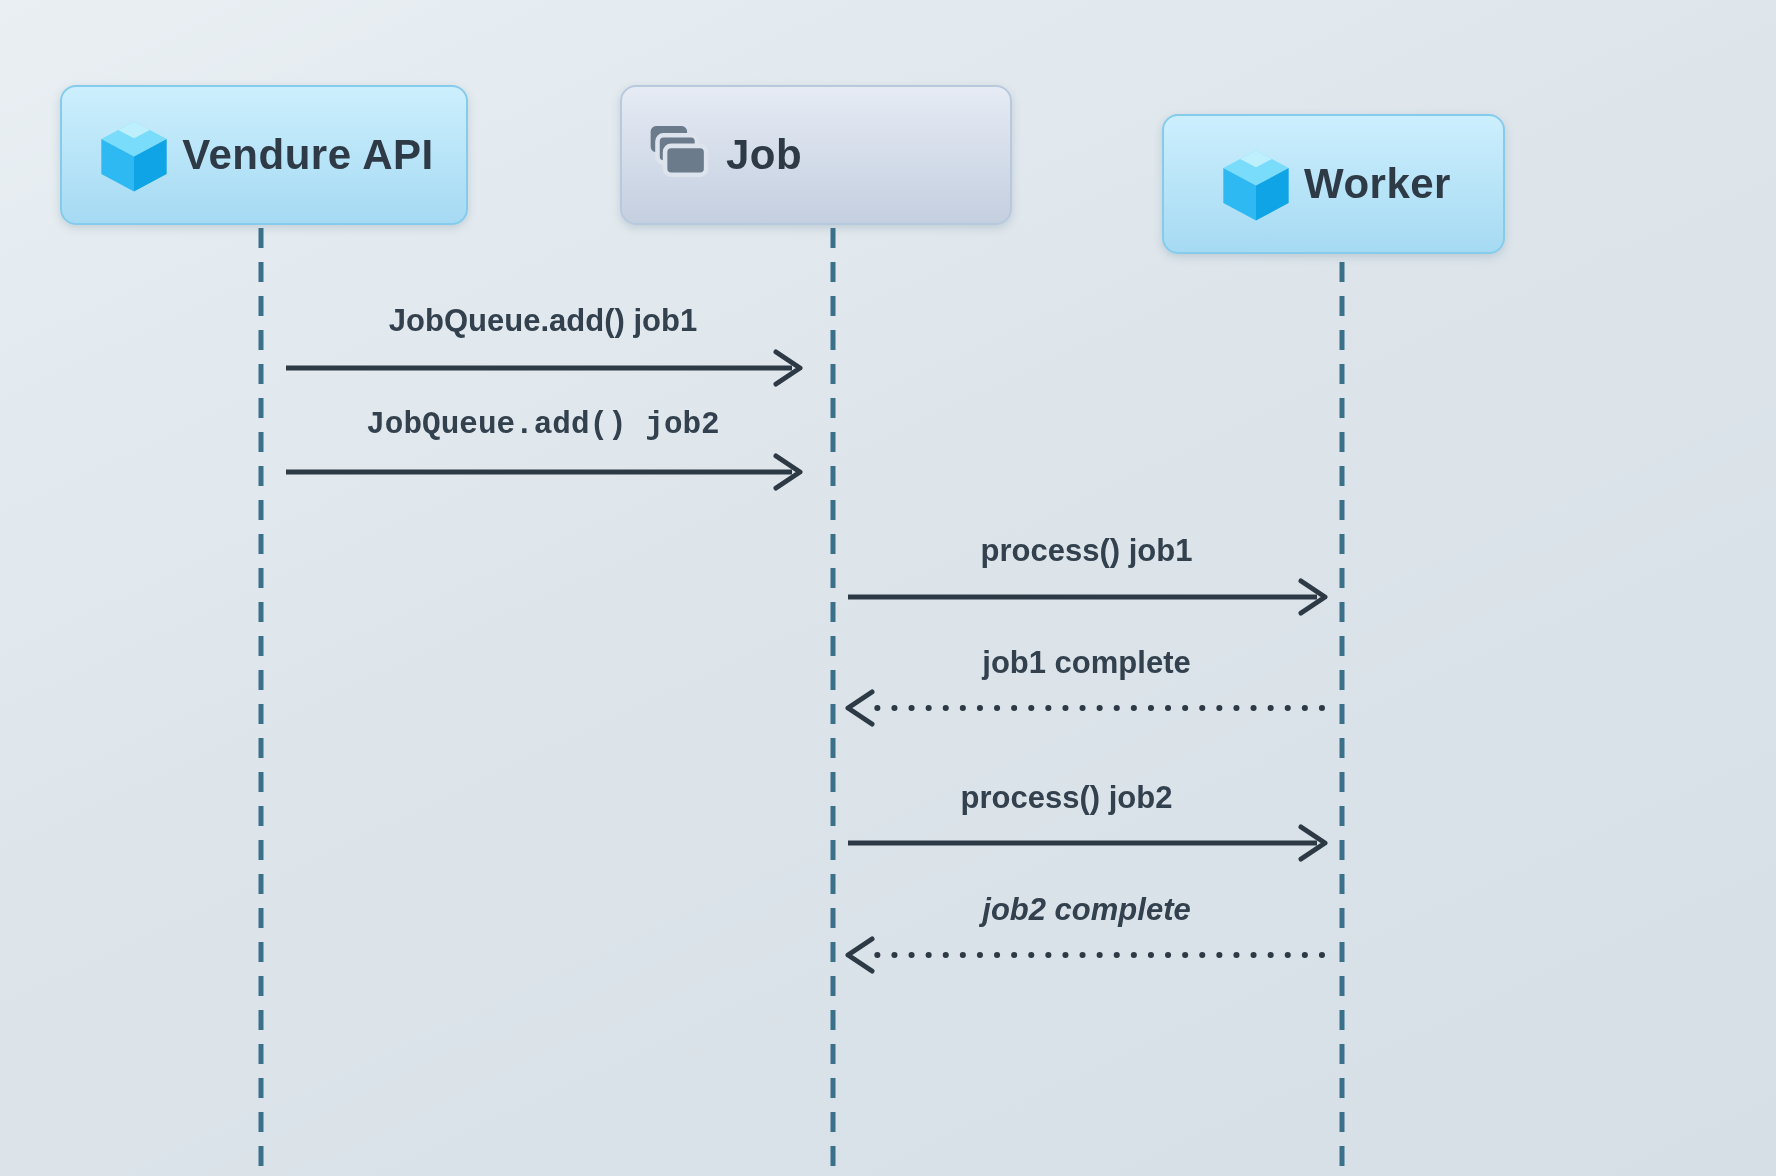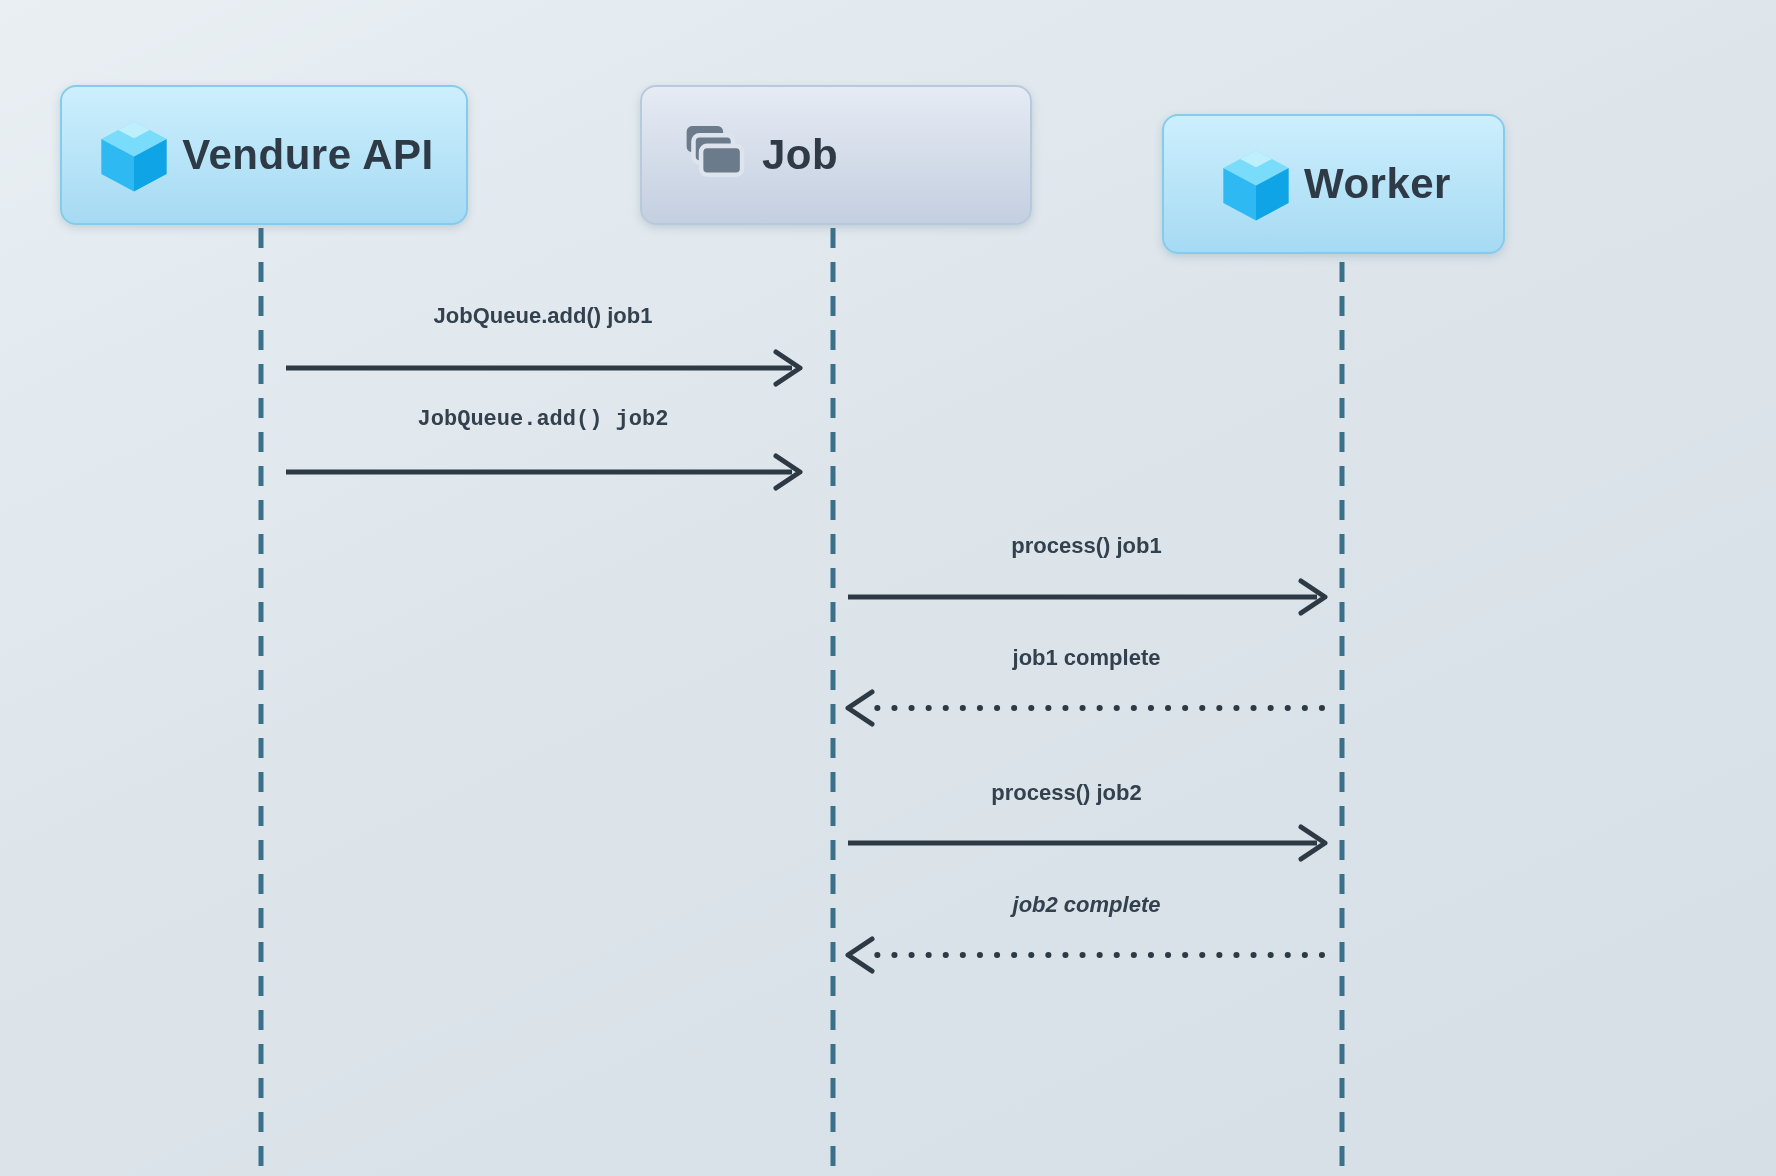--- a/index.html
+++ b/index.html
@@ -48,21 +48,21 @@
   .overlay {
     position: absolute;
     inset: 0;
     width: 1776px;
     height: 1176px;
   }
 
   
   .msg-label {
     position: absolute;
-    font-size: 22px;
+    font-size: 31px;
     font-weight: bold;
     color: #33414e;
     text-align: center;
   }
 </style>
 </head>
 <body>
 
 <div class="canvas">
 
@@ -114,21 +114,21 @@
       <svg viewBox="0 0 100 100" width="80" height="76">
         <polygon points="50,6 93,29 50,52 7,29" fill="#7adcfb"></polygon>
         <polygon points="7,29 50,52 50,98 7,75" fill="#2fb9f2"></polygon>
         <polygon points="93,29 50,52 50,98 93,75" fill="#0fa4e6"></polygon>
         <polygon points="50,6 71,17 50,28 29,17" fill="#bdeffd"></polygon>
       </svg>
     </span>
     <span class="actor-label">Vendure API</span>
   </div>
 
-  <div class="actor neutral" style="left:640px; width:392px;">
+  <div class="actor neutral" style="left:620px; width:392px;padding-left:16px;">
     <span class="actor-icon">
       <svg viewBox="0 0 100 100" width="80" height="76">
         <rect x="14" y="12" width="48" height="34" rx="7" fill="#6b7b8c"></rect>
         <rect x="23" y="24" width="52" height="36" rx="8" fill="#6b7b8c" stroke="#dde4ee" stroke-width="6"></rect>
         <rect x="33" y="38" width="54" height="38" rx="8" fill="#6b7b8c" stroke="#dde4ee" stroke-width="6"></rect>
       </svg>
     </span>
     <span class="actor-label">Job</span>
   </div>
 

